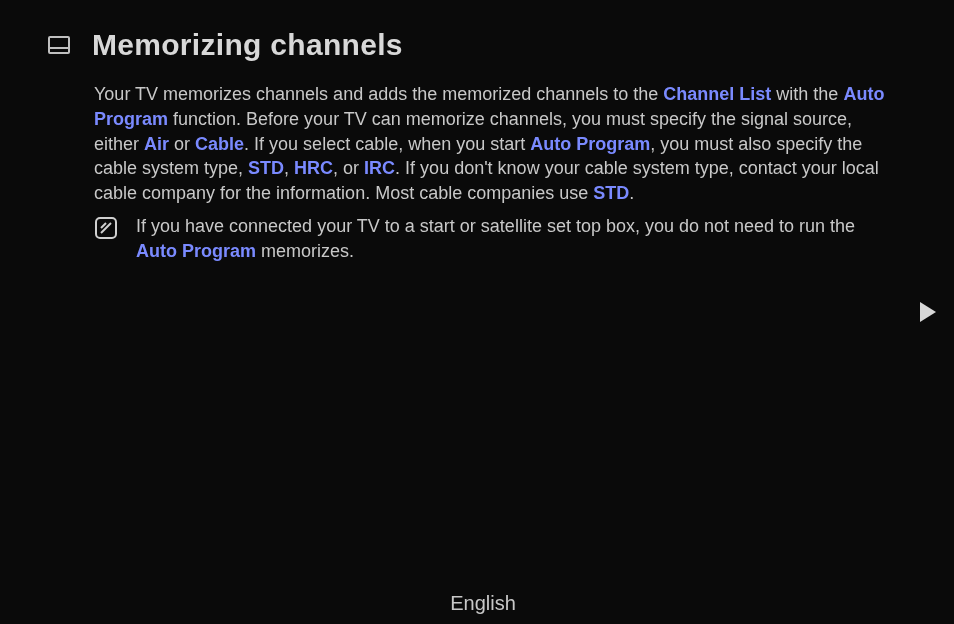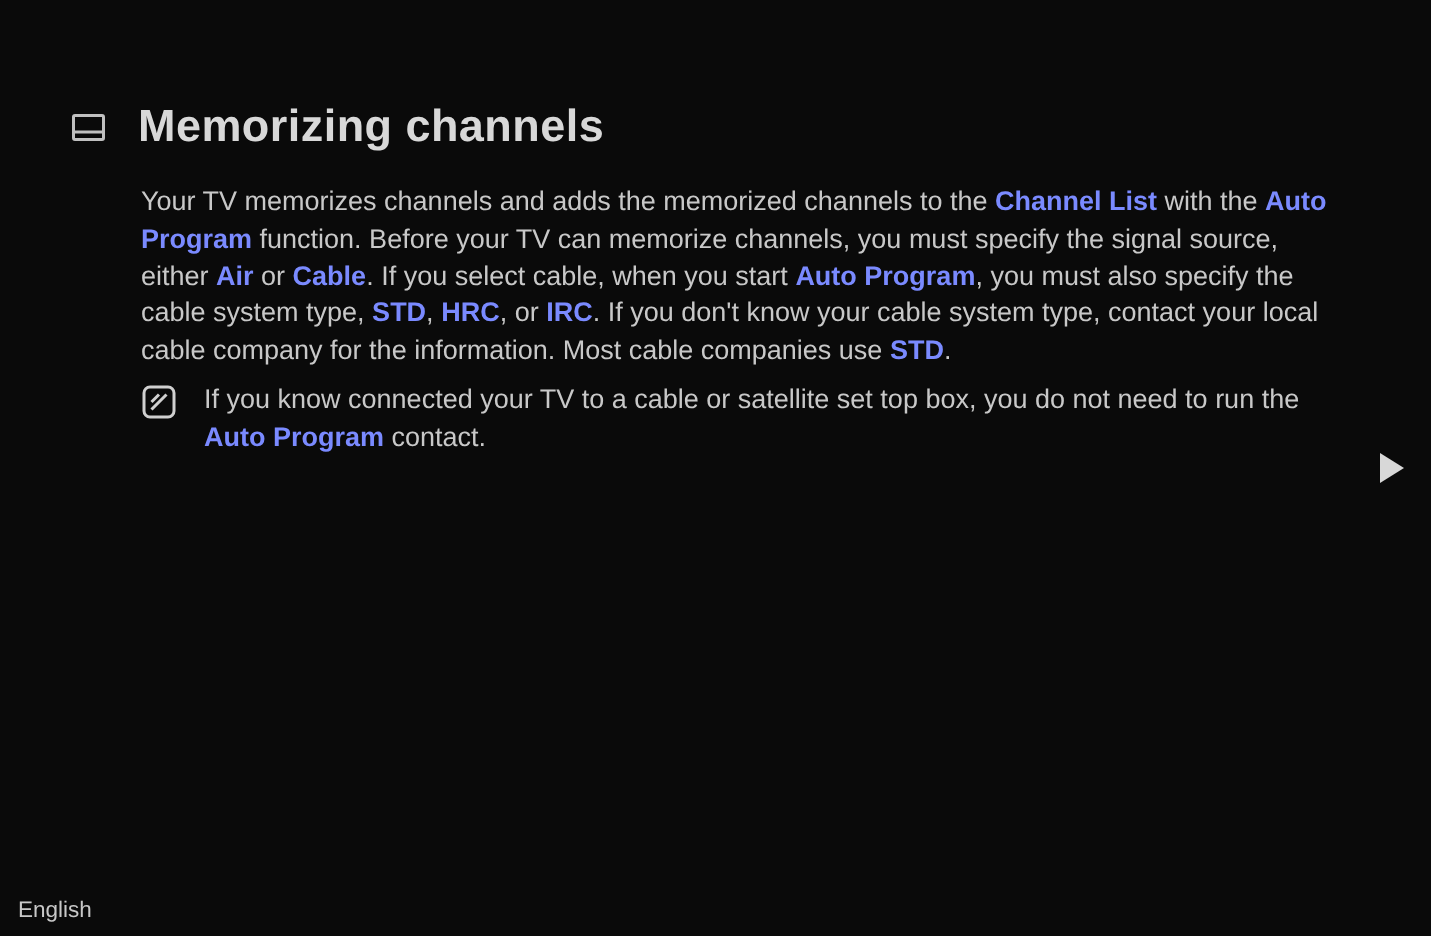--- a/index.html
+++ b/index.html
@@ -13,21 +13,20 @@
       background: #0a0a0a;
       font-family: Arial, Helvetica, sans-serif;
       color: #d0d0d0;
       position: relative;
       overflow: hidden;
     }
     .header {
       display: flex;
       align-items: center;
       padding: 28px 0 0 48px;
-      margin-top: 40px;
     }
     .book-icon {
       width: 22px;
       height: 18px;
       border: 2px solid #c0c0c0;
       border-radius: 2px;
       position: relative;
       margin-right: 22px;
       flex-shrink: 0;
     }
@@ -84,21 +83,22 @@
       border-left: 16px solid #d8d8d8;
       border-top: 10px solid transparent;
       border-bottom: 10px solid transparent;
       cursor: pointer;
     }
     .footer {
       position: absolute;
       bottom: 9px;
       left: 12px;
       right: 0;
-      font-size: 15px;
+      text-align: center;
+      font-size: 20px;
       color: #c8c8c8;
     }
   </style>
 </head>
 <body>
 
 <div class="header">
   <div class="book-icon"></div>
   <div class="title">Memorizing channels</div>
 </div>
@@ -109,20 +109,20 @@
   </p>
   <div class="note-row">
     <div class="note-icon">
       <svg viewBox="0 0 24 24">
         <rect x="2" y="2" width="20" height="20" rx="4" ry="4" fill="none" stroke="#d0d0d0" stroke-width="2"></rect>
         <line x1="7" y1="17" x2="17" y2="7" stroke="#d0d0d0" stroke-width="2"></line>
         <line x1="7" y1="12" x2="12" y2="7" stroke="#d0d0d0" stroke-width="2"></line>
       </svg>
     </div>
     <div class="note-text">
-      <span>If you know connected your TV to a cable or satellite set top box, you do not need to run the </span><span class="highlight">Auto Program</span><span> contact.</span>
+      <span>If you have connected your TV to a start or satellite set top box, you do not need to run the </span><span class="highlight">Auto Program</span><span> memorizes.</span>
     </div>
   </div>
 </div>
 
 <div class="arrow"></div>
 
 <div class="footer">English</div>
 
 </body></html>

